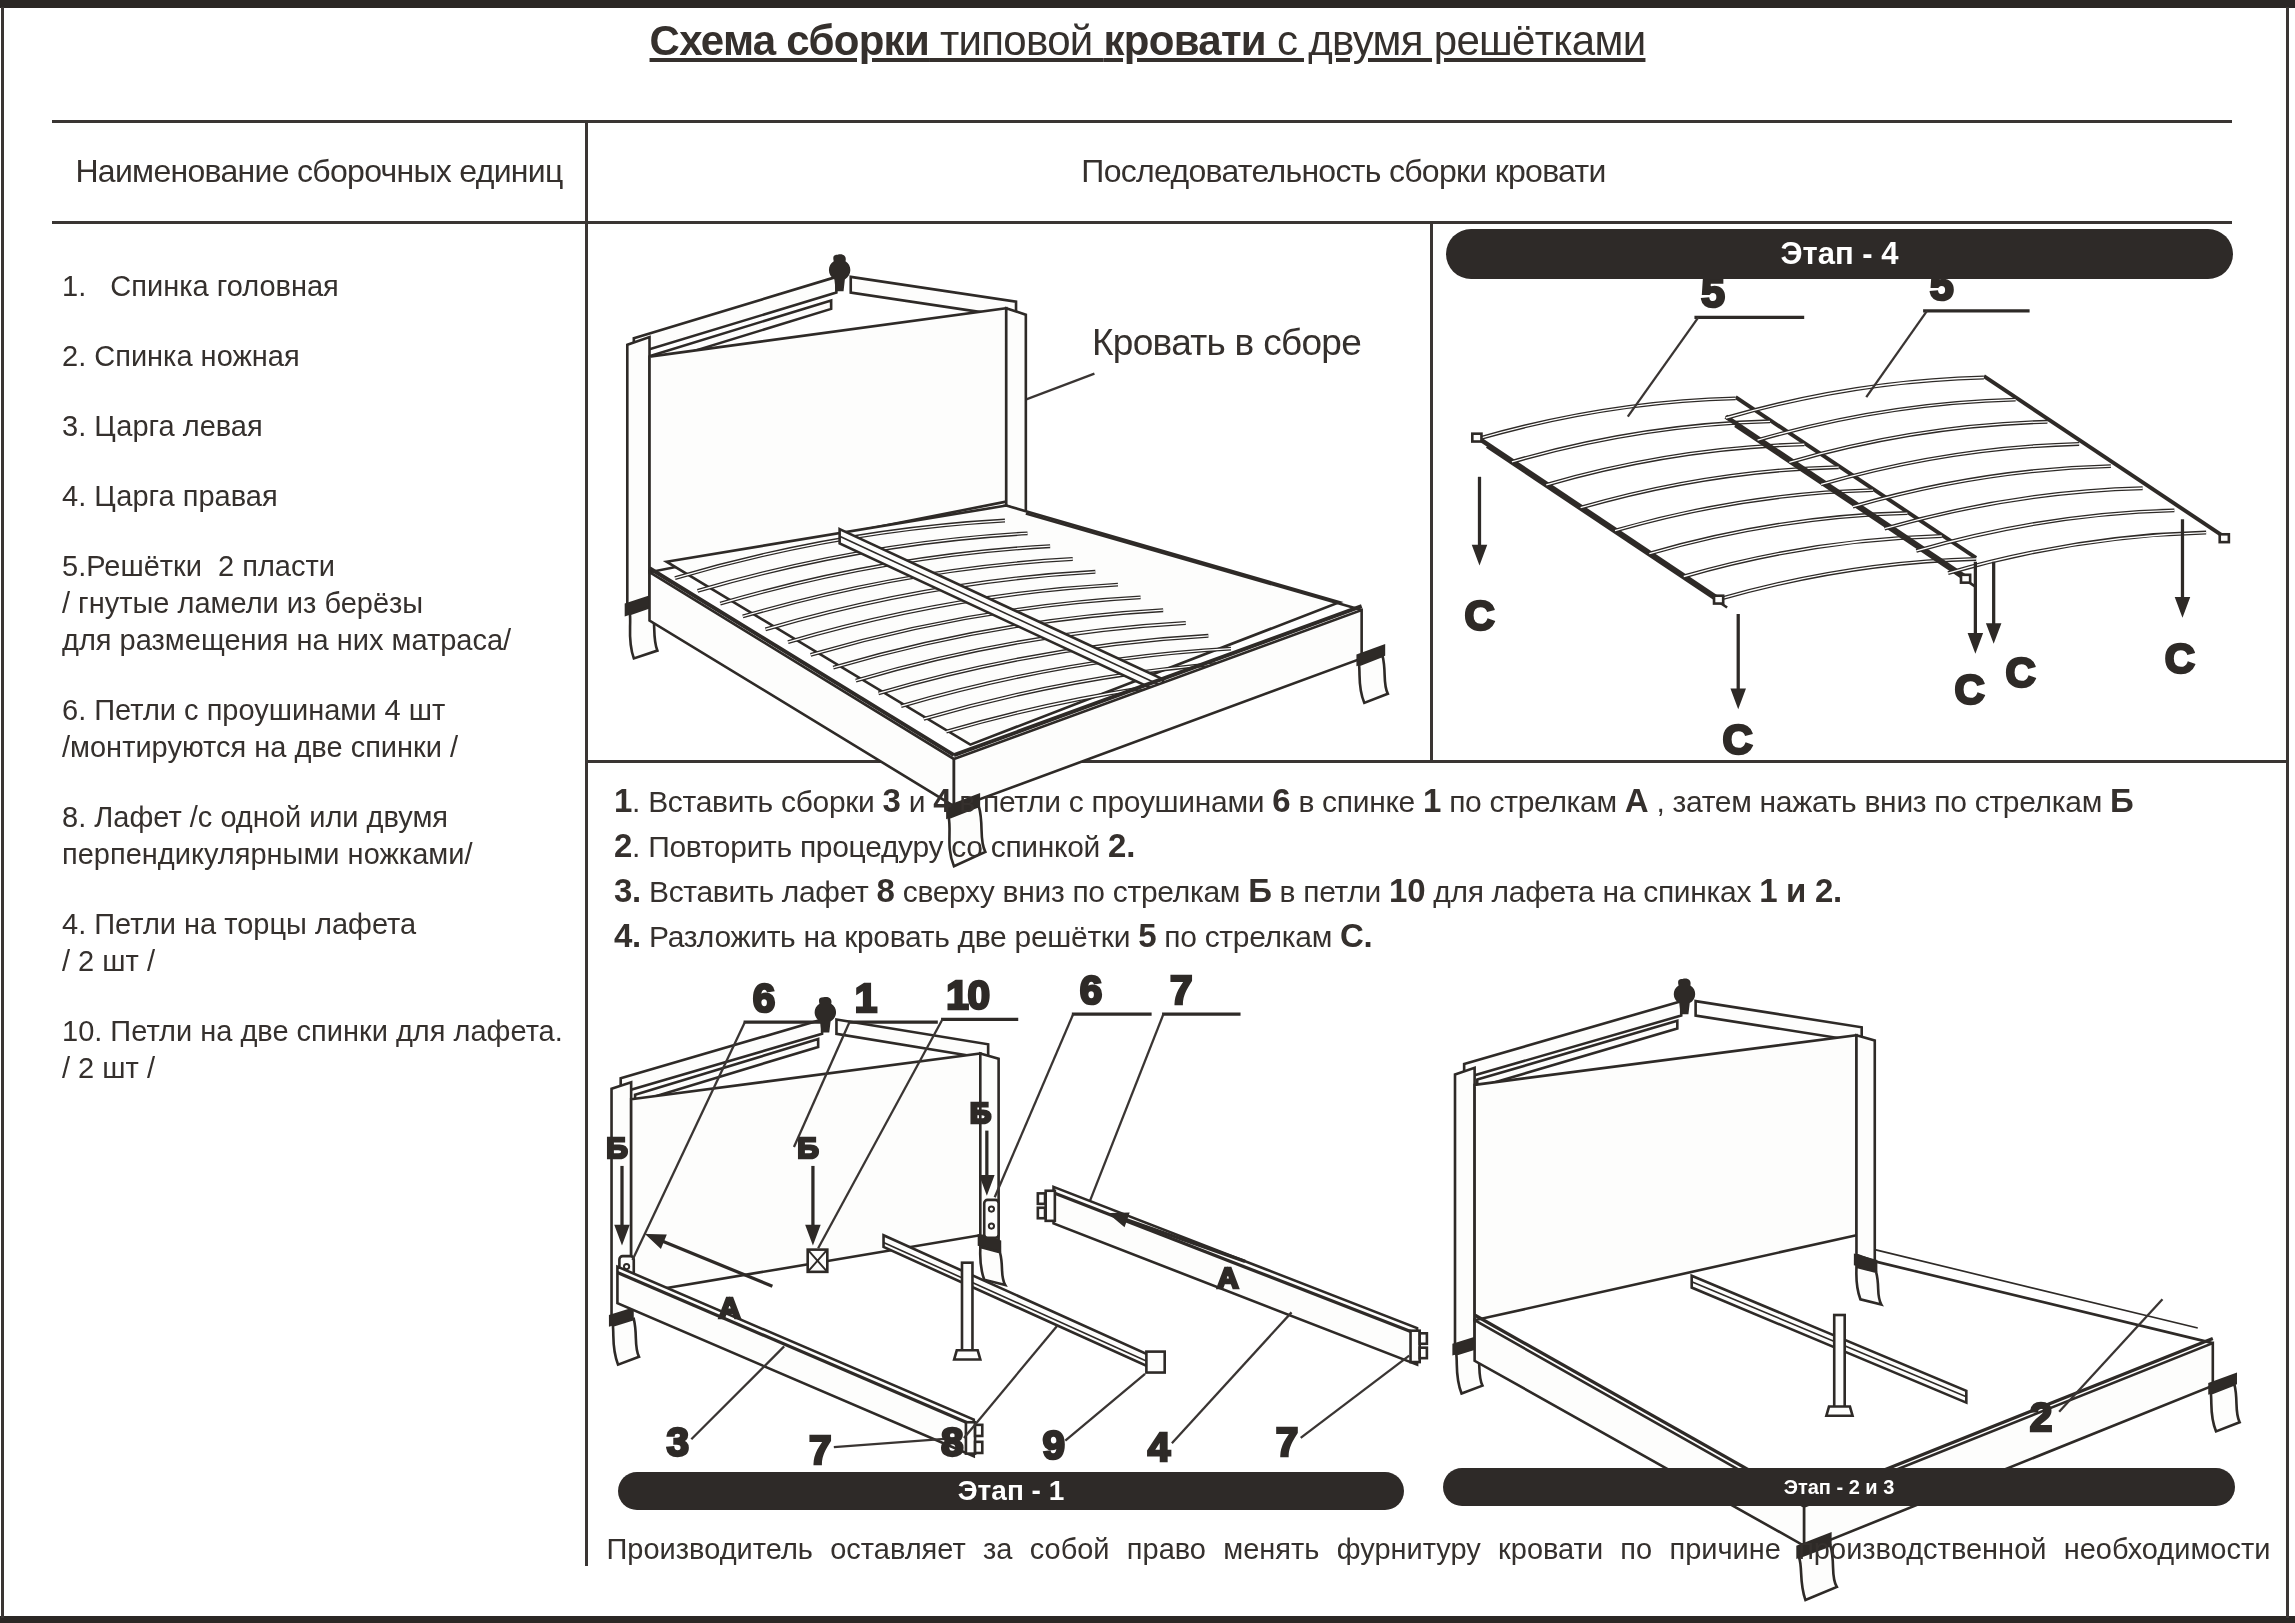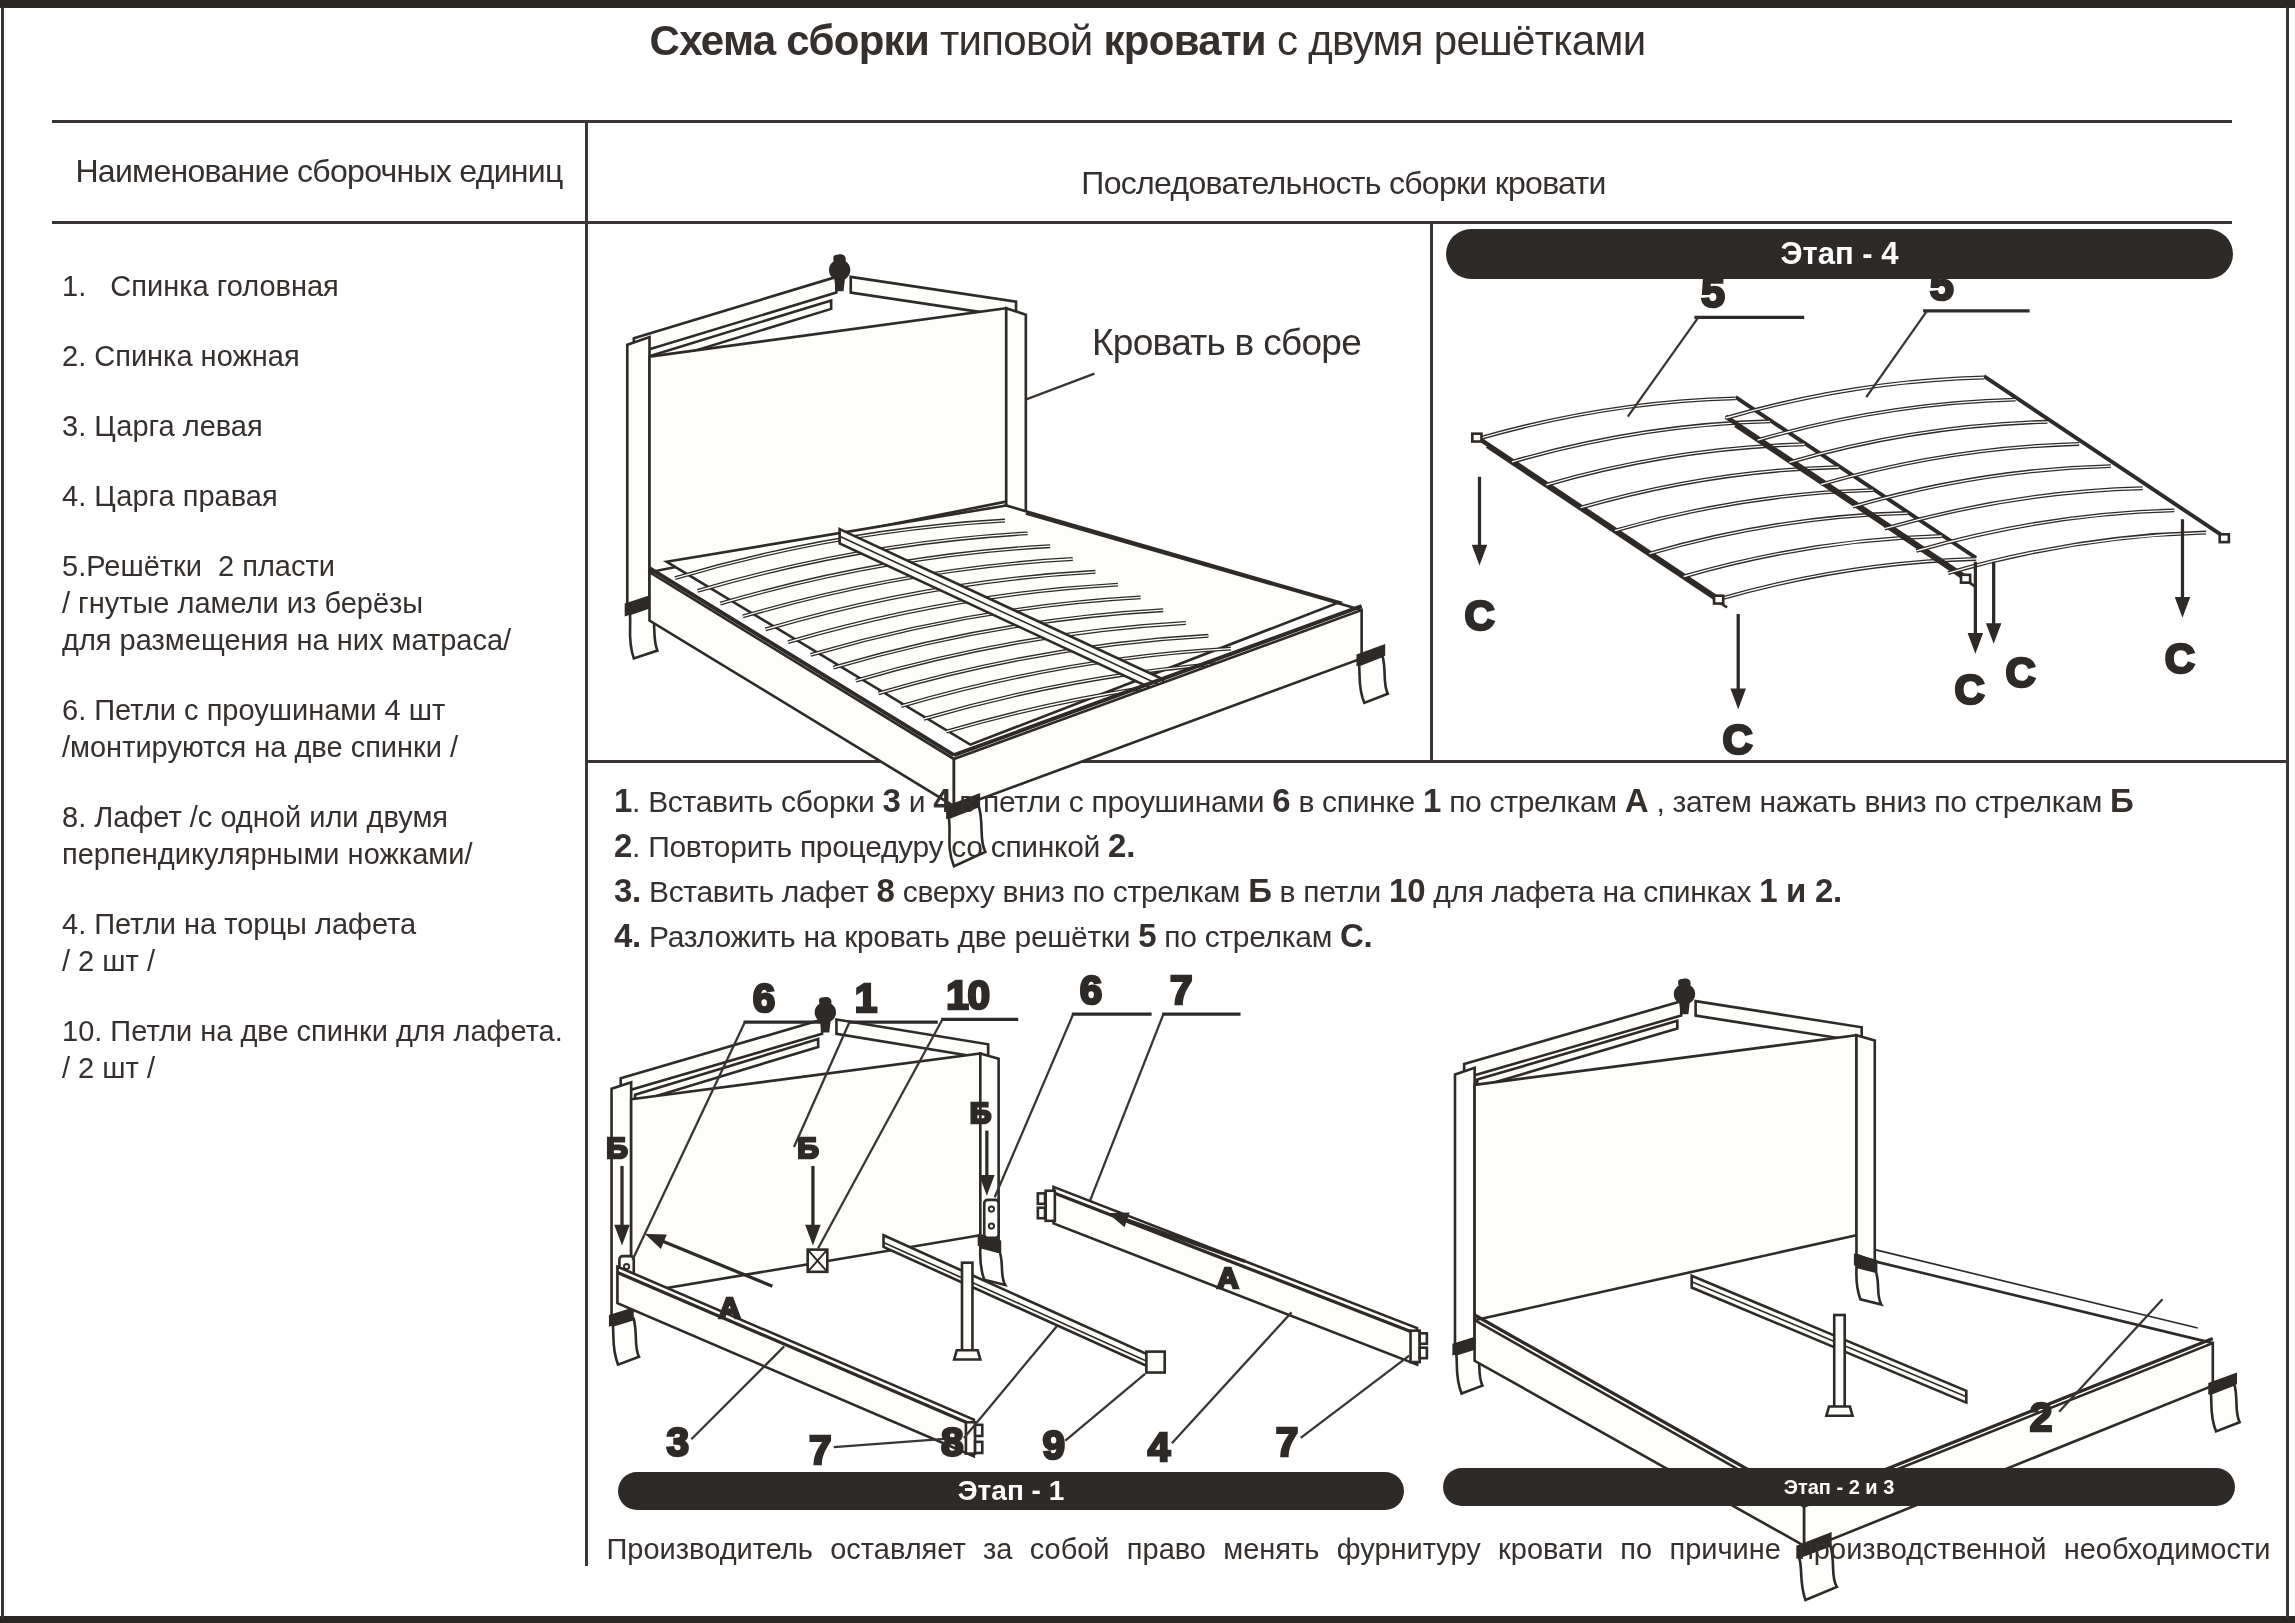--- a/index.html
+++ b/index.html
@@ -3,26 +3,26 @@
 <meta charset="utf-8">
 <style>
   html,body{margin:0;padding:0;background:#e8e8e8;}
   #sheet{position:relative;width:2295px;height:1624px;background:#ffffff;
          font-family:"Liberation Sans",sans-serif;color:#35302d;overflow:hidden;}
   .abs{position:absolute;}
   .hline{position:absolute;background:#3a3533;height:2.6px;}
   .vline{position:absolute;background:#3a3533;width:2.6px;}
   .bar{position:absolute;background:#2b2725;}
   
-  #title{left:0;top:17px;width:2295px;text-align:center;font-size:42px;letter-spacing:-0.7px;white-space:nowrap;}
+  #title{left:0;top:17px;width:2295px;text-align:center;font-size:42px;letter-spacing:-0.7px;white-space:nowrap;text-decoration:underline;}
   #title .b{font-weight:700;}
   
   .colhead{font-size:32px;letter-spacing:-0.7px;white-space:nowrap;}
   #head-left{left:52px;top:153px;width:534px;text-align:center;}
-  #head-right{left:791px;top:153px;width:1105px;text-align:center;margin-top:12px;}
+  #head-right{left:791px;top:153px;width:1105px;text-align:center;}
   
   #parts{left:62px;top:268px;width:523px;font-size:29px;line-height:37px;}
   #parts .item{margin-bottom:33px;}
   
   #instr{left:614px;top:779px;width:1667px;font-size:30px;line-height:44px;letter-spacing:-0.3px;}
   #instr .bseg{font-weight:700;font-size:33px;}
   
   .pill{position:absolute;background:#2e2a28;color:#ffffff;text-align:center;
         font-weight:700;letter-spacing:0;}
   #pill4{left:1446px;top:229px;width:787px;height:50px;border-radius:25px;font-size:31px;line-height:50px;}

